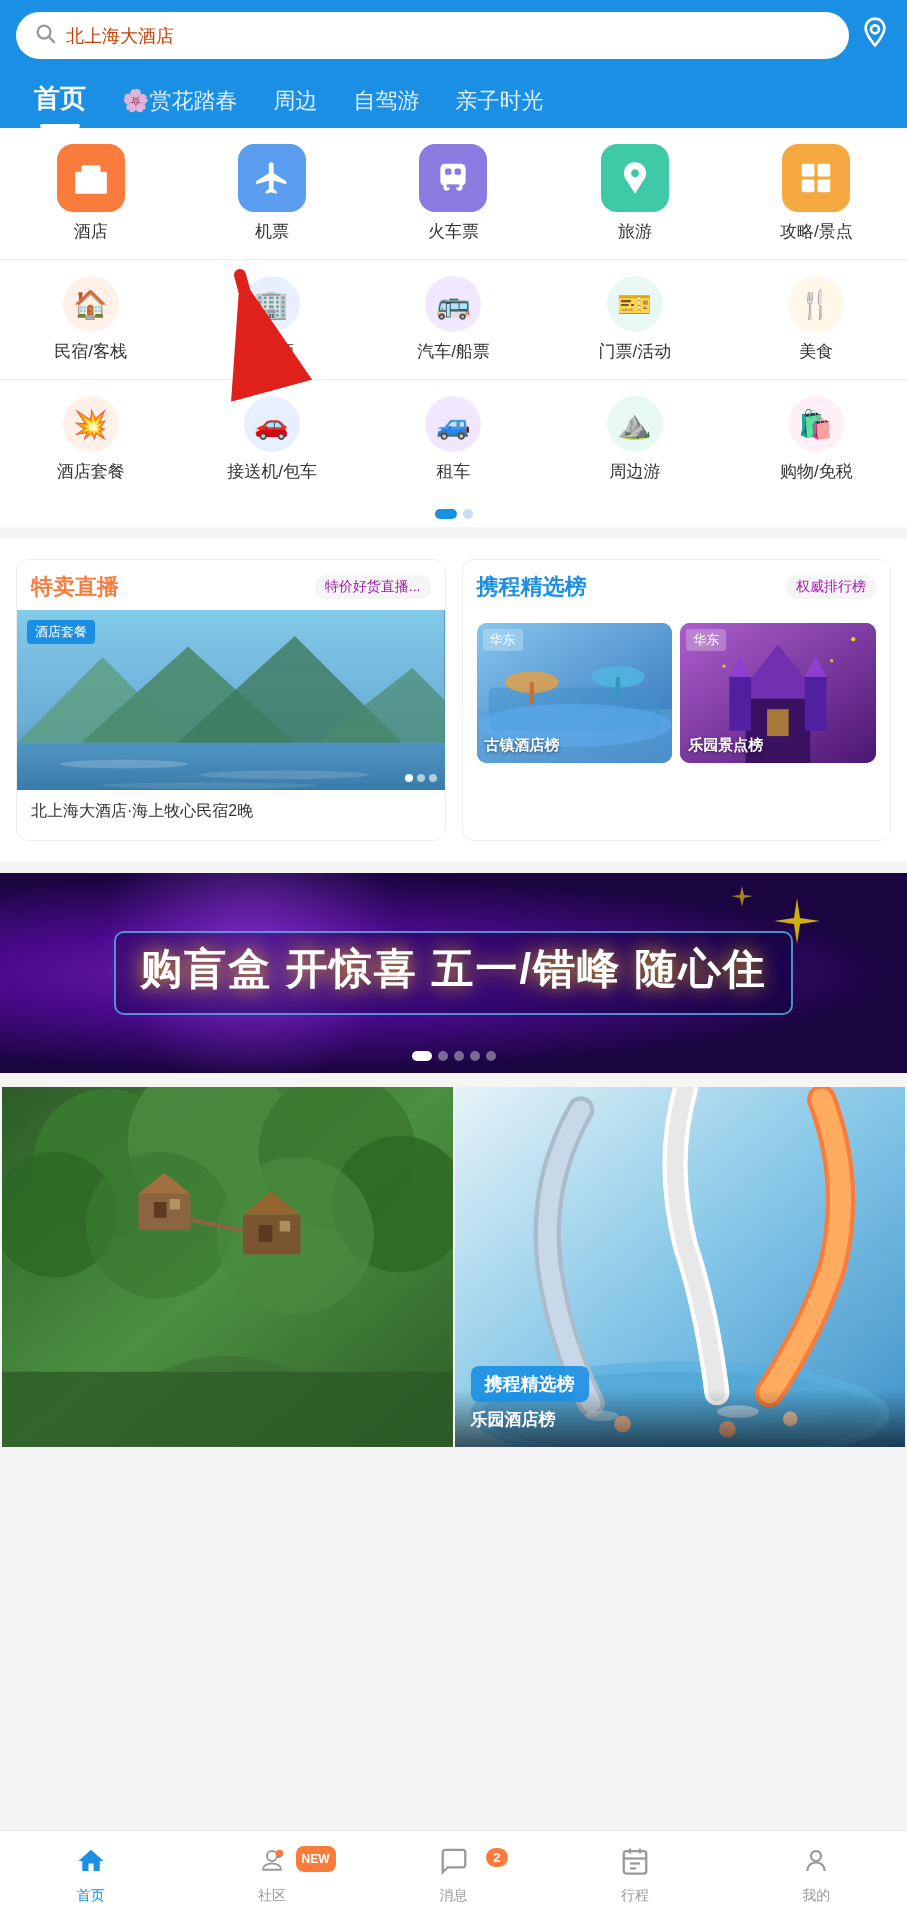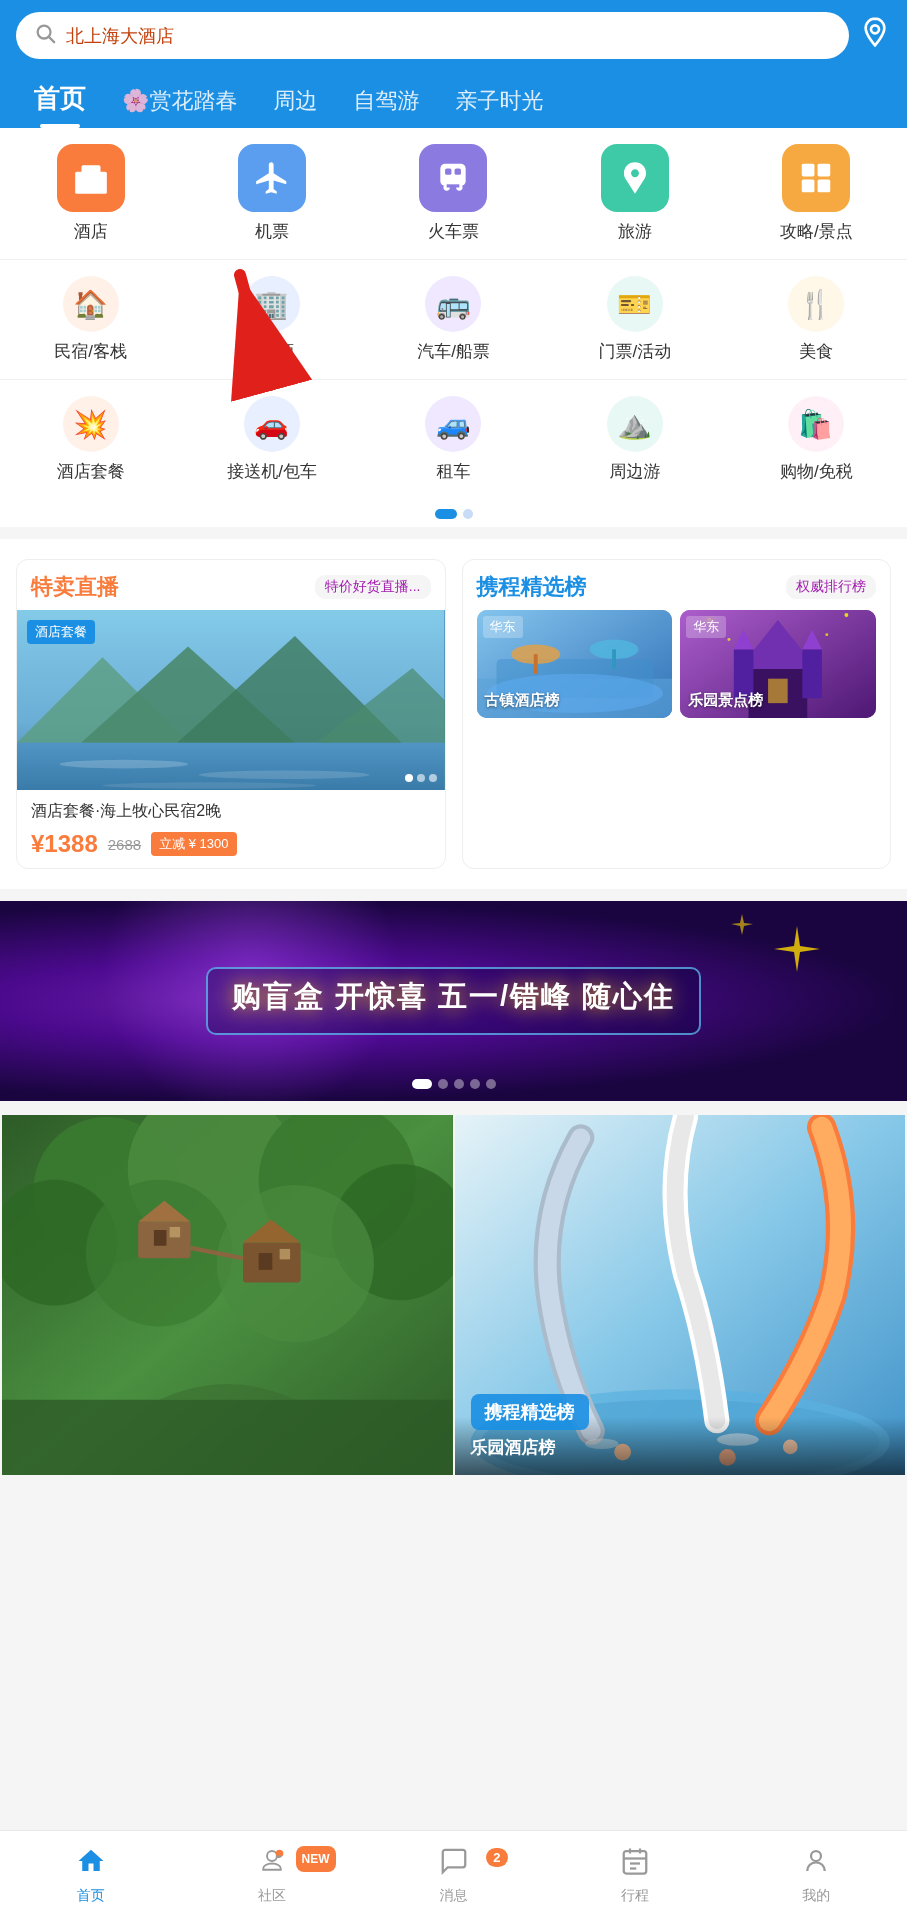--- a/index.html
+++ b/index.html
@@ -253,23 +253,24 @@
       color: #1a8fe3;
     }
     .ranking-imgs {
       display: grid;
       grid-template-columns: 1fr 1fr;
       gap: 8px;
       padding: 0 14px 14px;
     }
     .rank-img {
       border-radius: 10px;
-      height: 108px;
+      height: 140px;
       position: relative;
       overflow: hidden;
+      margin-top: 13px;
     }
     .rank-img-hotel {
       background: linear-gradient(135deg, #87c1ea 0%, #4a90d9 50%, #2f6db5 100%);
     }
     .rank-img-castle {
       background: linear-gradient(135deg, #9b59b6 0%, #6c3483 40%, #4a235a 100%);
     }
     .rank-tag {
       position: absolute;
       top: 6px;
@@ -315,21 +316,21 @@
       top: -80px;
       left: 100px;
     }
     .banner-content {
       position: relative;
       z-index: 2;
       text-align: center;
       padding: 0 20px;
     }
     .banner-title {
-      font-size: 29px;
+      font-size: 42px;
       font-weight: bold;
       color: white;
       text-shadow: 0 0 20px rgba(255,200,0,0.8);
       letter-spacing: 2px;
       margin-bottom: 8px;
     }
     .banner-title-border {
       border: 2px solid rgba(100,200,255,0.7);
       border-radius: 10px;
       padding: 8px 24px;
@@ -679,26 +680,21 @@
           </svg>
         </div>
         <span class="card-img-tag">酒店套餐</span>
         <div class="card-img-dots">
           <div class="card-img-dot active"></div>
           <div class="card-img-dot"></div>
           <div class="card-img-dot"></div>
         </div>
       </div>
       <div class="card-content">
-        <div class="card-desc">酒店套餐·海上牧心民宿2晚</div>
-        <div class="card-price-row">
-          <span class="price-main">¥1388</span>
-          <span class="price-original">2688</span>
-          <span class="price-discount-badge">立减 ¥ 1300</span>
-        </div>
+        <div class="card-desc">北上海大酒店·海上牧心民宿2晚</div>
       </div>
     </div>
 
     <div class="card ranking-card">
       <div class="card-header">
         <span class="card-title-main">携程精选榜</span>
         <span class="card-badge">权威排行榜</span>
       </div>
       <div class="ranking-imgs">
 

